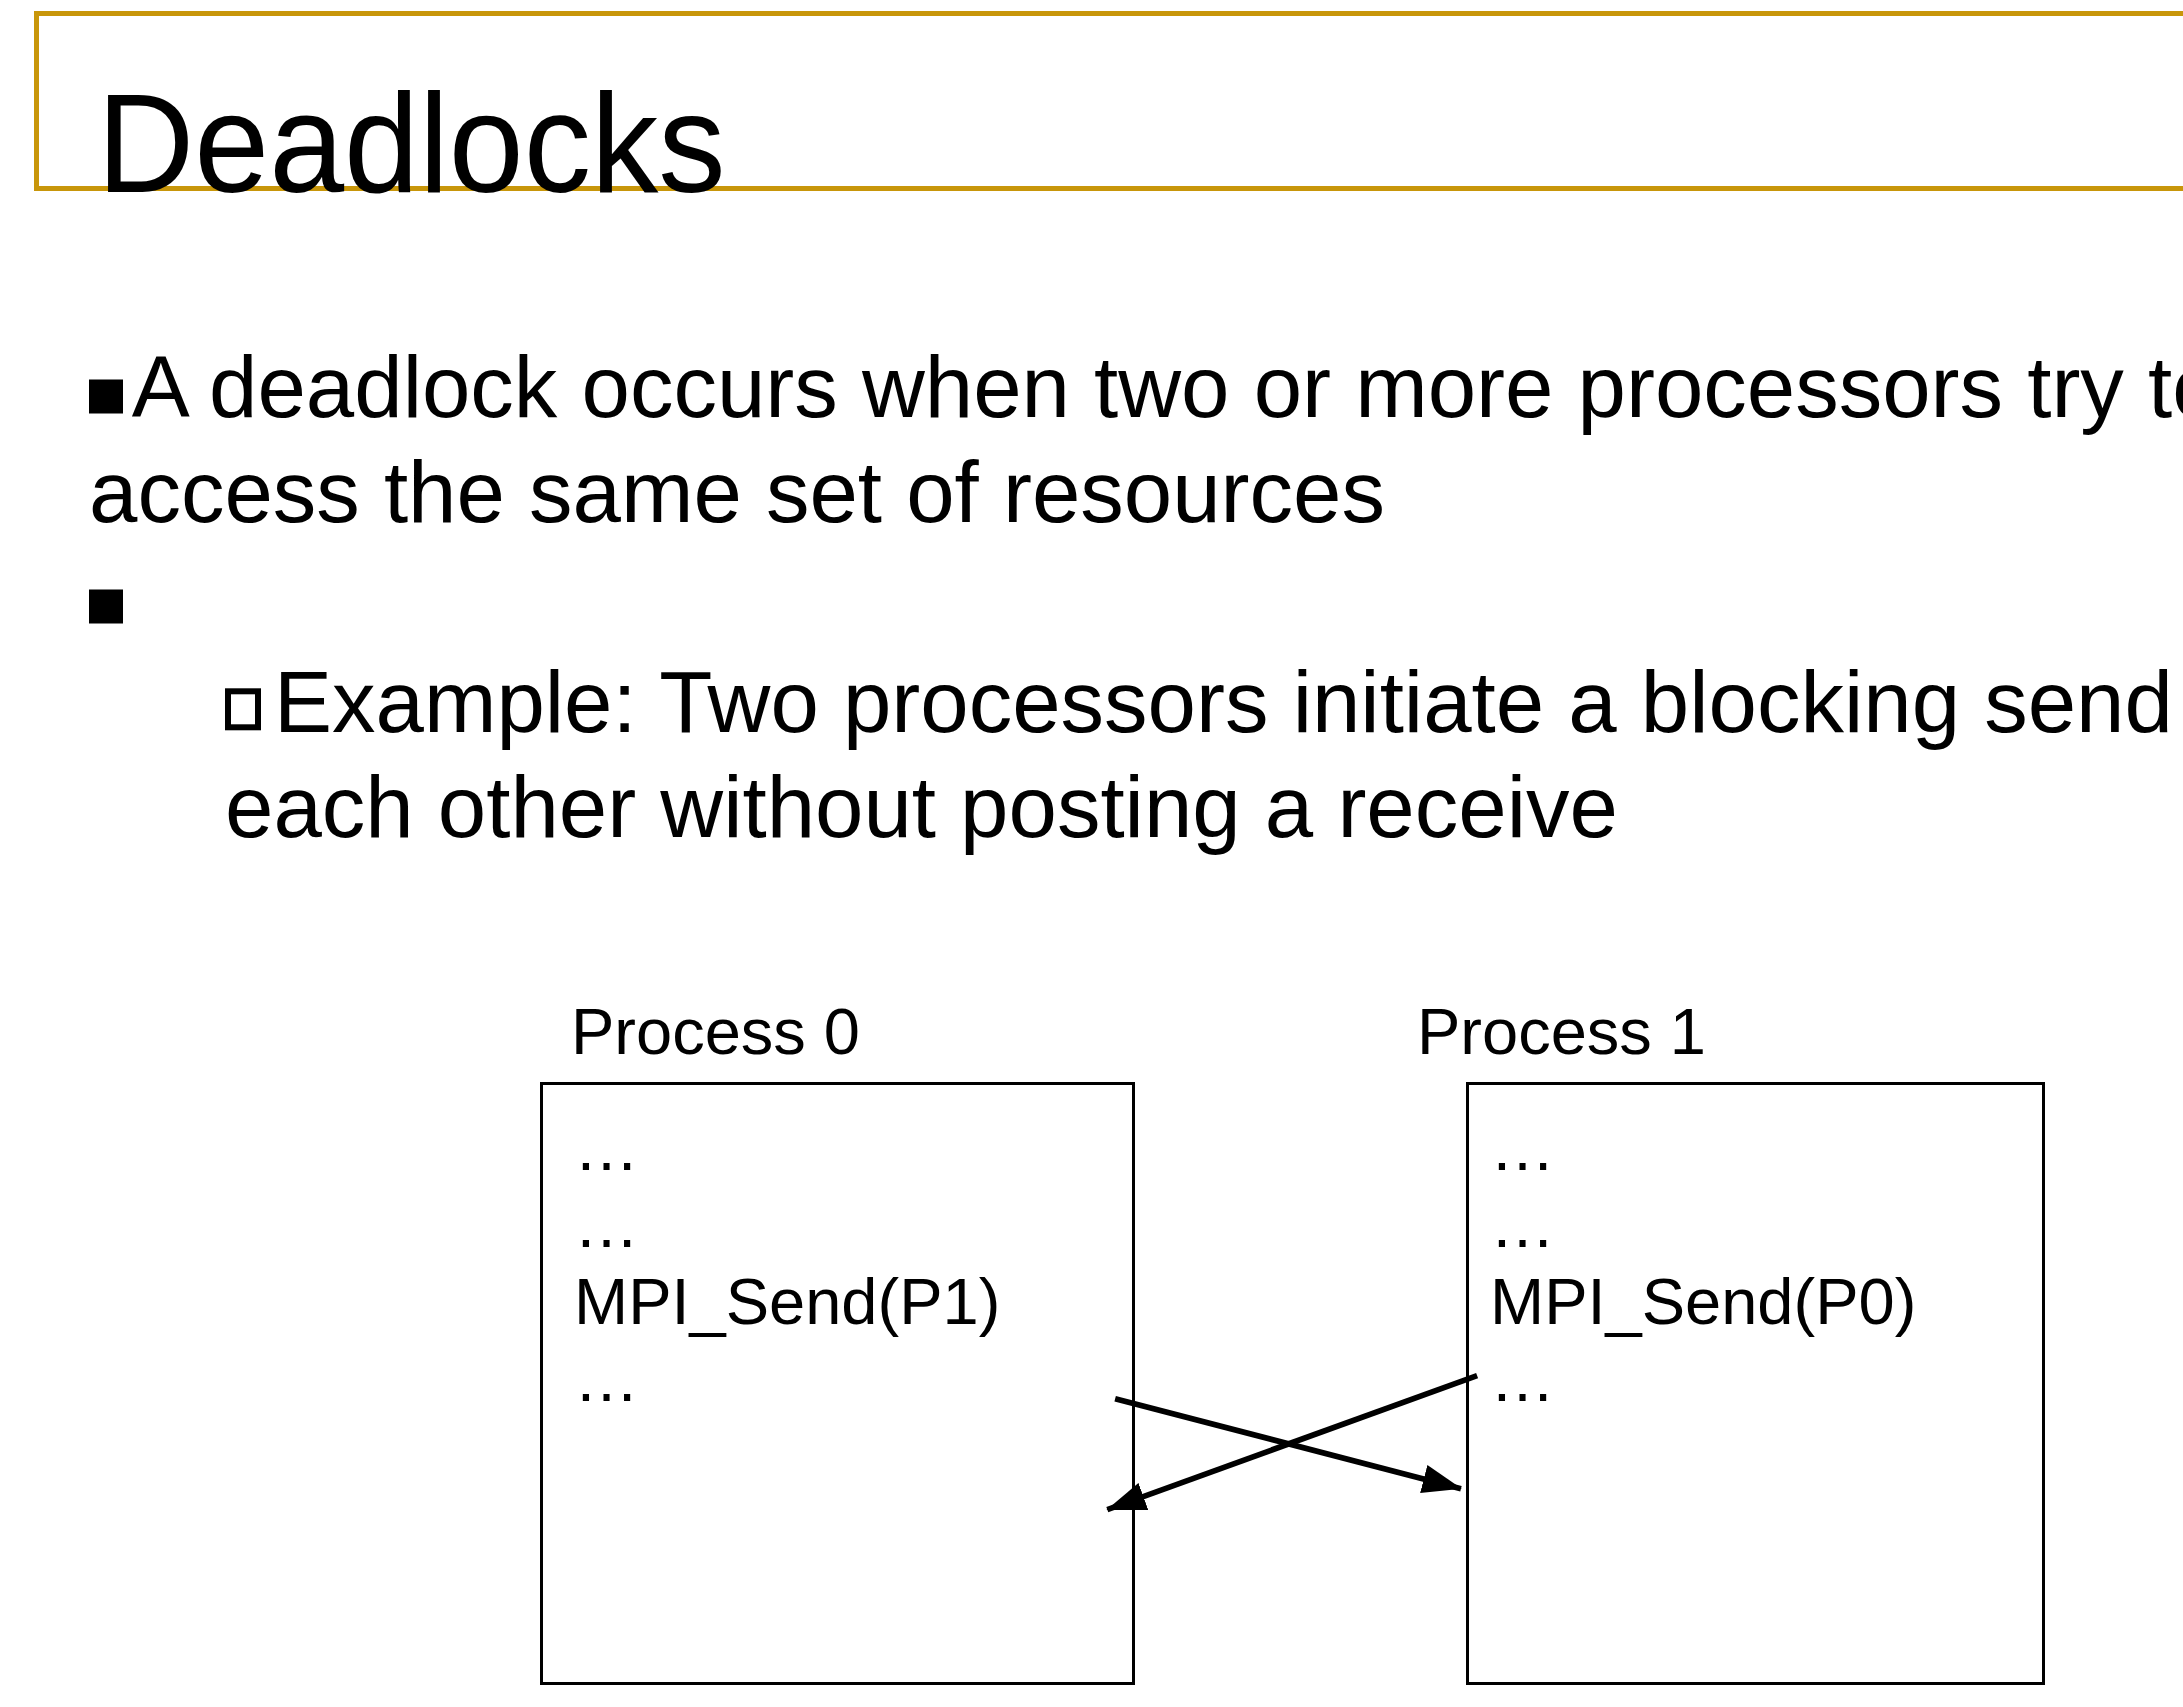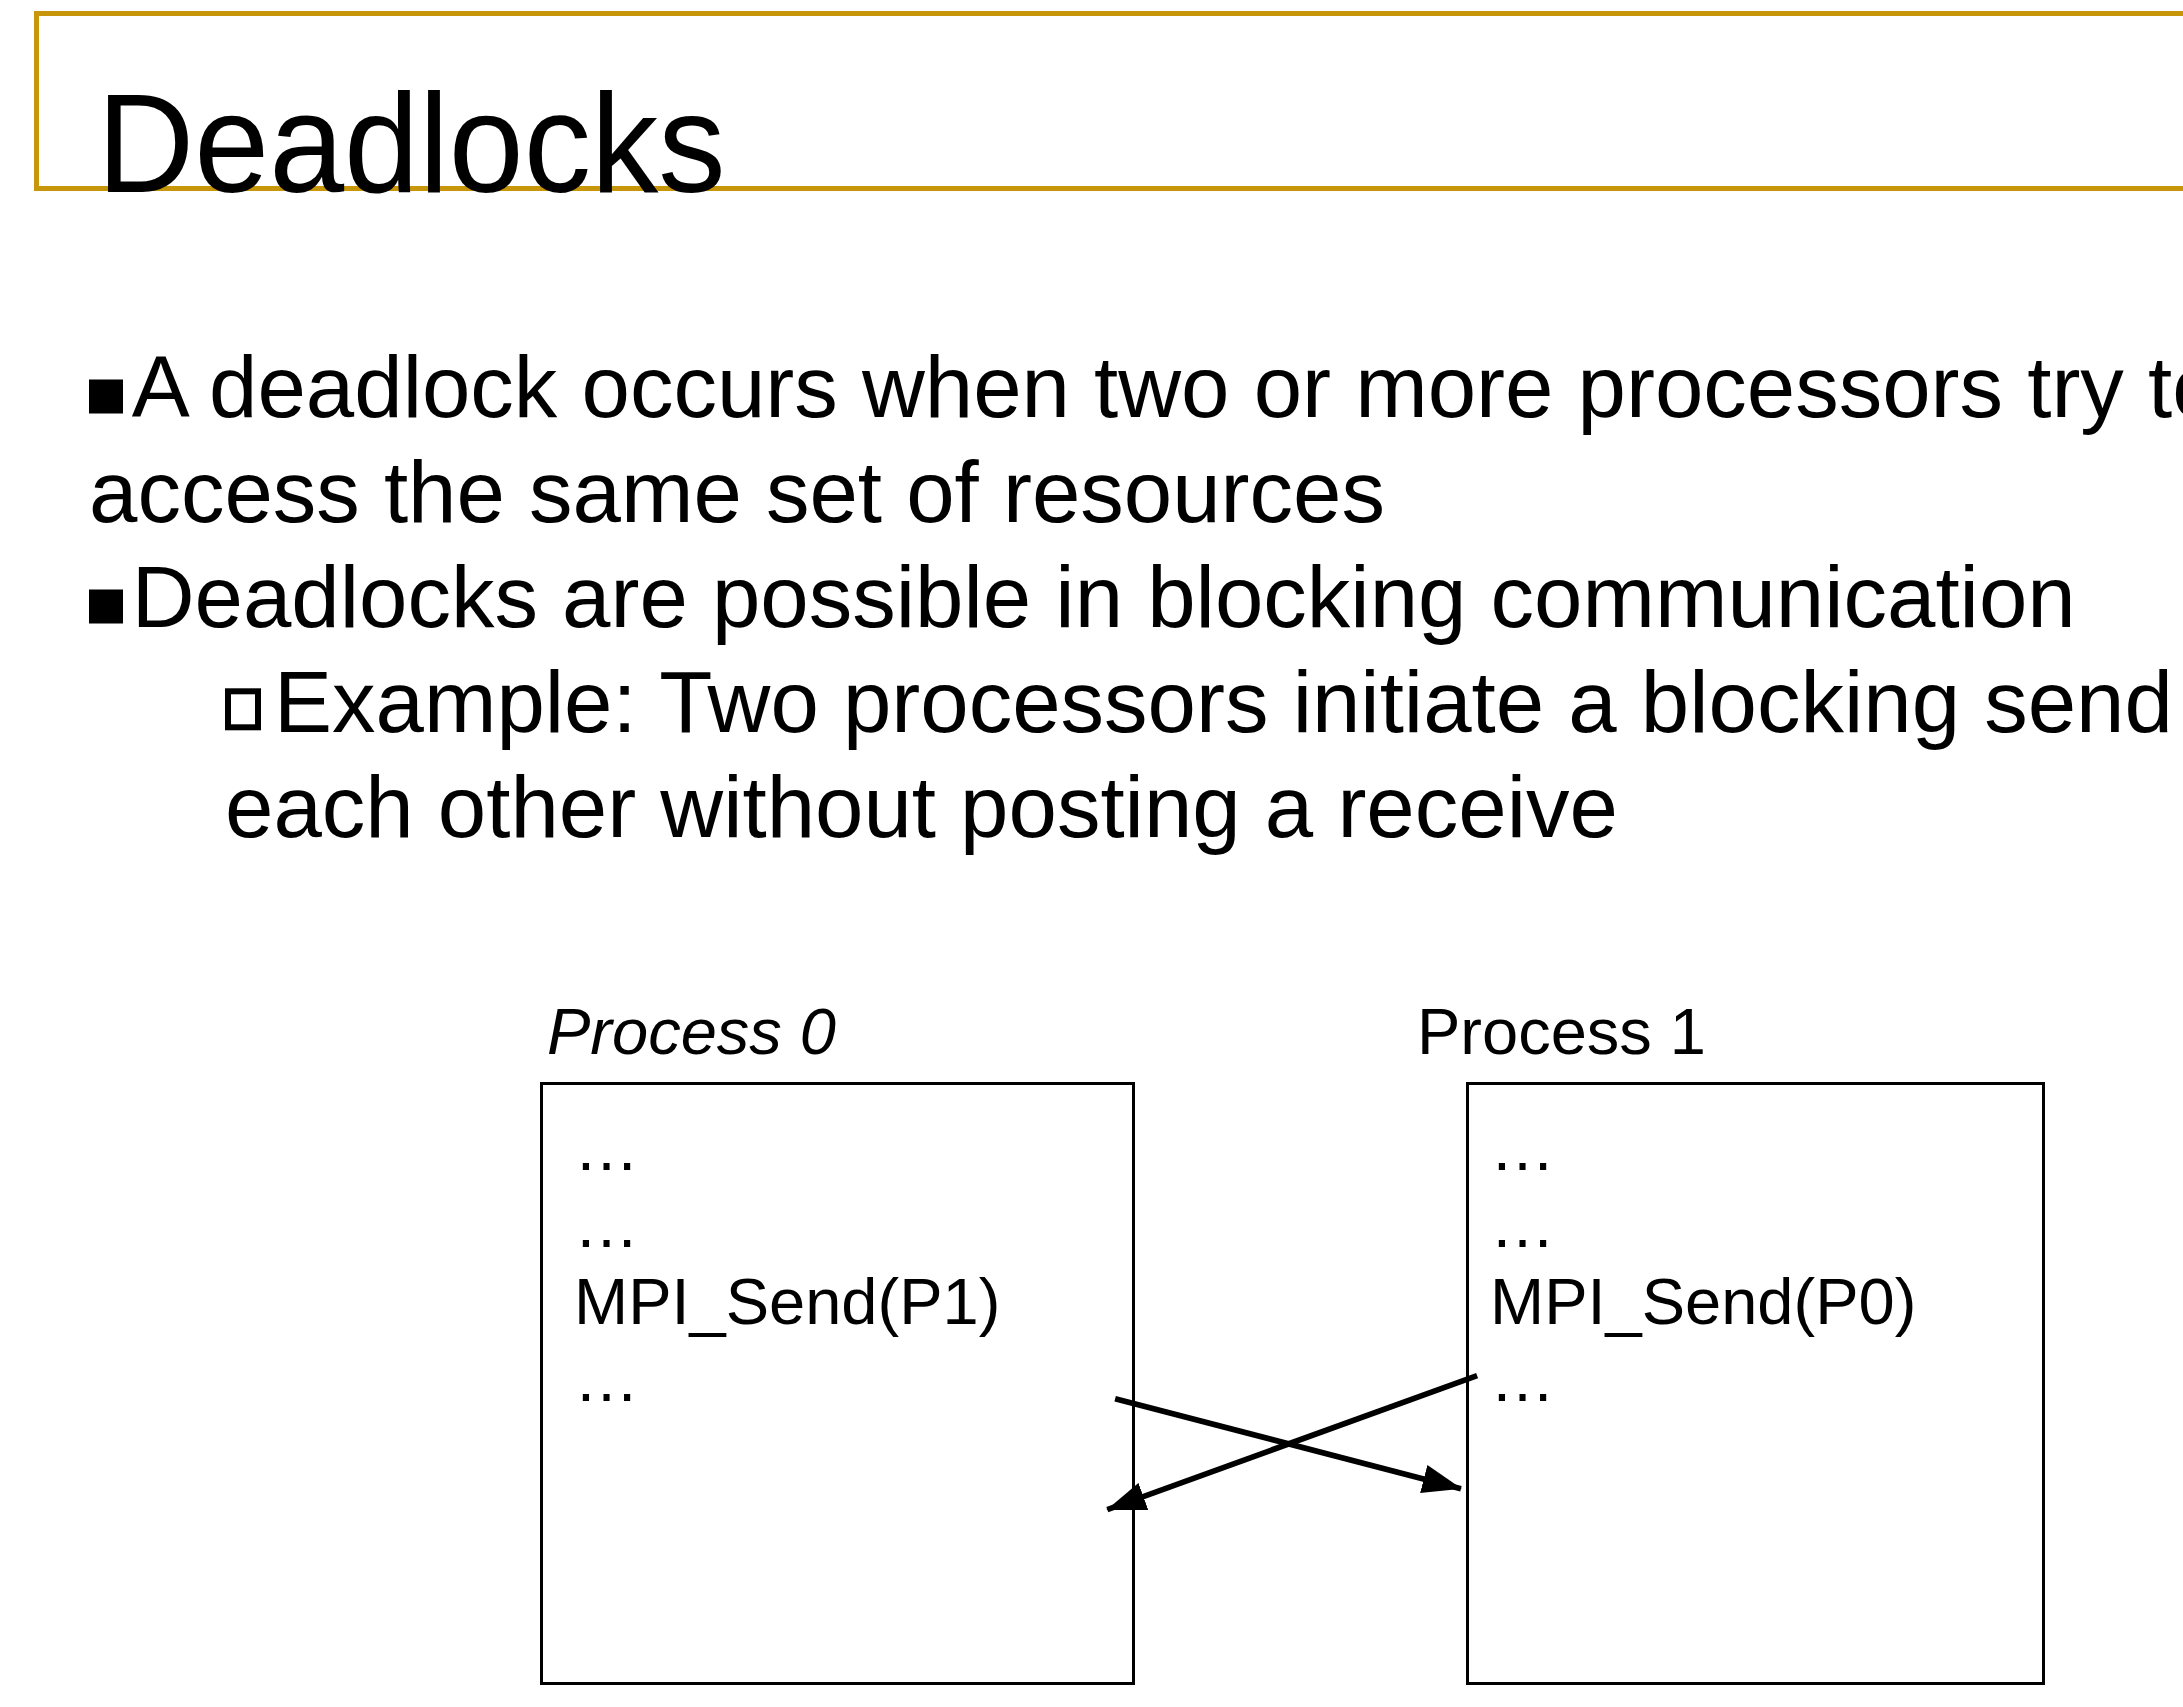--- a/index.html
+++ b/index.html
@@ -57,21 +57,21 @@
     margin-right:13px;
     transform:translateY(-1.7px);
   }
   
   .plabel{
     position:absolute;
     top:999px;
     font-size:65px;line-height:65px;
     white-space:nowrap;
   }
-  #plabel-0{left:547px;font-style:italic;}
+  #plabel-0{left:571px;}
   #plabel-1{left:1417px;}
   .pbox{
     position:absolute;
     top:1082px;height:603px;
     border:3.1px solid #000;
     box-sizing:border-box;
     background:#fff;
   }
   #pbox-0{left:540px;width:595px;padding:23.6px 0 0 31px;}
   #pbox-1{left:1466px;width:579px;padding:23.6px 0 0 21px;}
@@ -89,21 +89,21 @@
 <body>
 
 <div class="slide" style="--accent: #C8960A;">
 
   <div class="title-box"></div>
   <div class="title-text">Deadlocks</div>
 
   <div class="body-text">
     <div class="bline"><span class="sq"></span><span>A deadlock occurs when two or more processors try to</span></div>
     <div class="bline">access the same set of resources</div>
-    <div class="bline"><span class="sq"></span><span>Deadlocks are possible in blocking communication</span></div>
+    <div class="bline"><span class="sq"></span></div>
     <div class="bline sub"><span class="hsq"></span><span>Example: Two processors initiate a blocking send to</span></div>
     <div class="bline sub">each other without posting a receive</div>
   </div>
 
   <div class="plabel" id="plabel-0">Process 0</div>
   <div class="plabel" id="plabel-1">Process 1</div>
 
   <div class="pbox" id="pbox-0">
     <div class="code">…</div>
     <div class="code">…</div>

